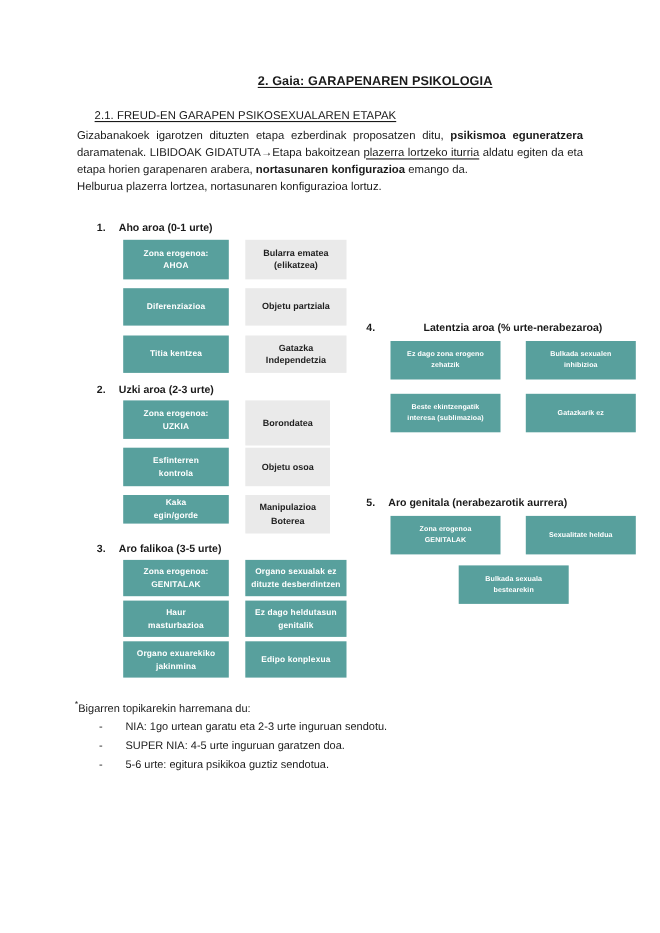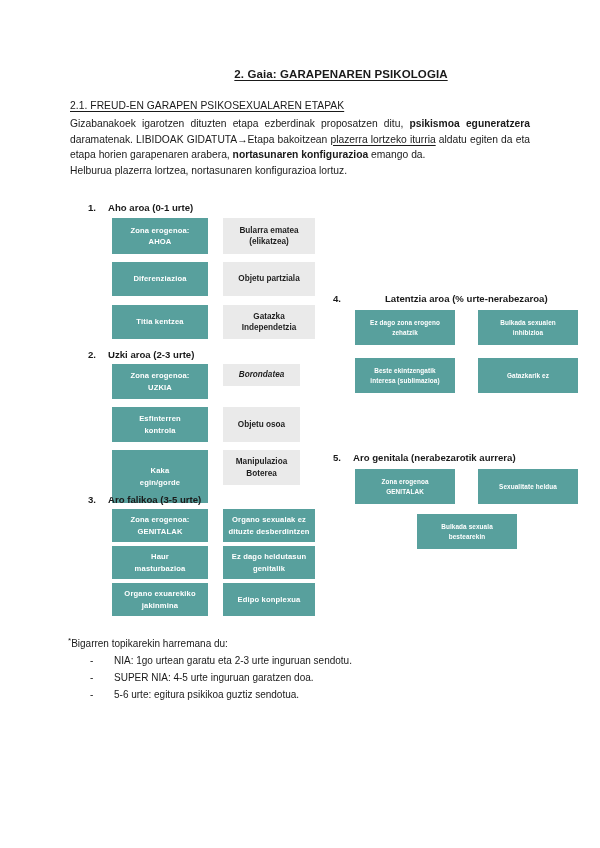--- a/index.html
+++ b/index.html
@@ -44,21 +44,21 @@
     position: absolute;
     left: 70px;
     top: 100px;
     width: 460px;
   }
   .section-heading {
     font-size: 10.3px;
     font-weight: normal;
     text-decoration: underline;
     text-underline-offset: 2px;
-    margin: 0 0 5px 0;
+    margin: 0 0 5px 16px;
     letter-spacing: 0.05px;
   }
   .para {
     font-size: 10.3px;
     line-height: 15.6px;
     text-align: justify;
     margin: 0;
   }
   .para.last {
     text-align: left;
@@ -211,26 +211,26 @@
     <div class="stage-label" style="left:108px; top:349px;">Uzki aroa (2-3 urte)</div>
 
     <div class="box teal" style="left:112px; top:364px; width:96px; height:35px;">
         <span class="txt">Zona erogenoa:
 UZKIA</span>
       </div>
     <div class="box teal" style="left:112px; top:407px; width:96px; height:35px;">
         <span class="txt">Esfinterren
 kontrola</span>
       </div>
-    <div class="box teal" style="left:112px; top:450px; width:96px; height:53px;">
+    <div class="box teal" style="left:112px; top:450px; width:96px; height:26px;align-items:flex-end;">
         <span class="txt">Kaka
 egin/gorde</span>
       </div>
 
-    <div class="box gray" style="left:223px; top:364px; width:77px; height:22px;font-style:italic;">
+    <div class="box gray" style="left:223px; top:364px; width:77px; height:41px;">
         <span class="txt">Borondatea</span>
       </div>
     <div class="box gray" style="left:223px; top:407px; width:77px; height:35px;">
         <span class="txt">Objetu osoa</span>
       </div>
     <div class="box gray" style="left:223px; top:450px; width:77px; height:35px;">
         <span class="txt">Manipulazioa
 Boterea</span>
       </div>
 

